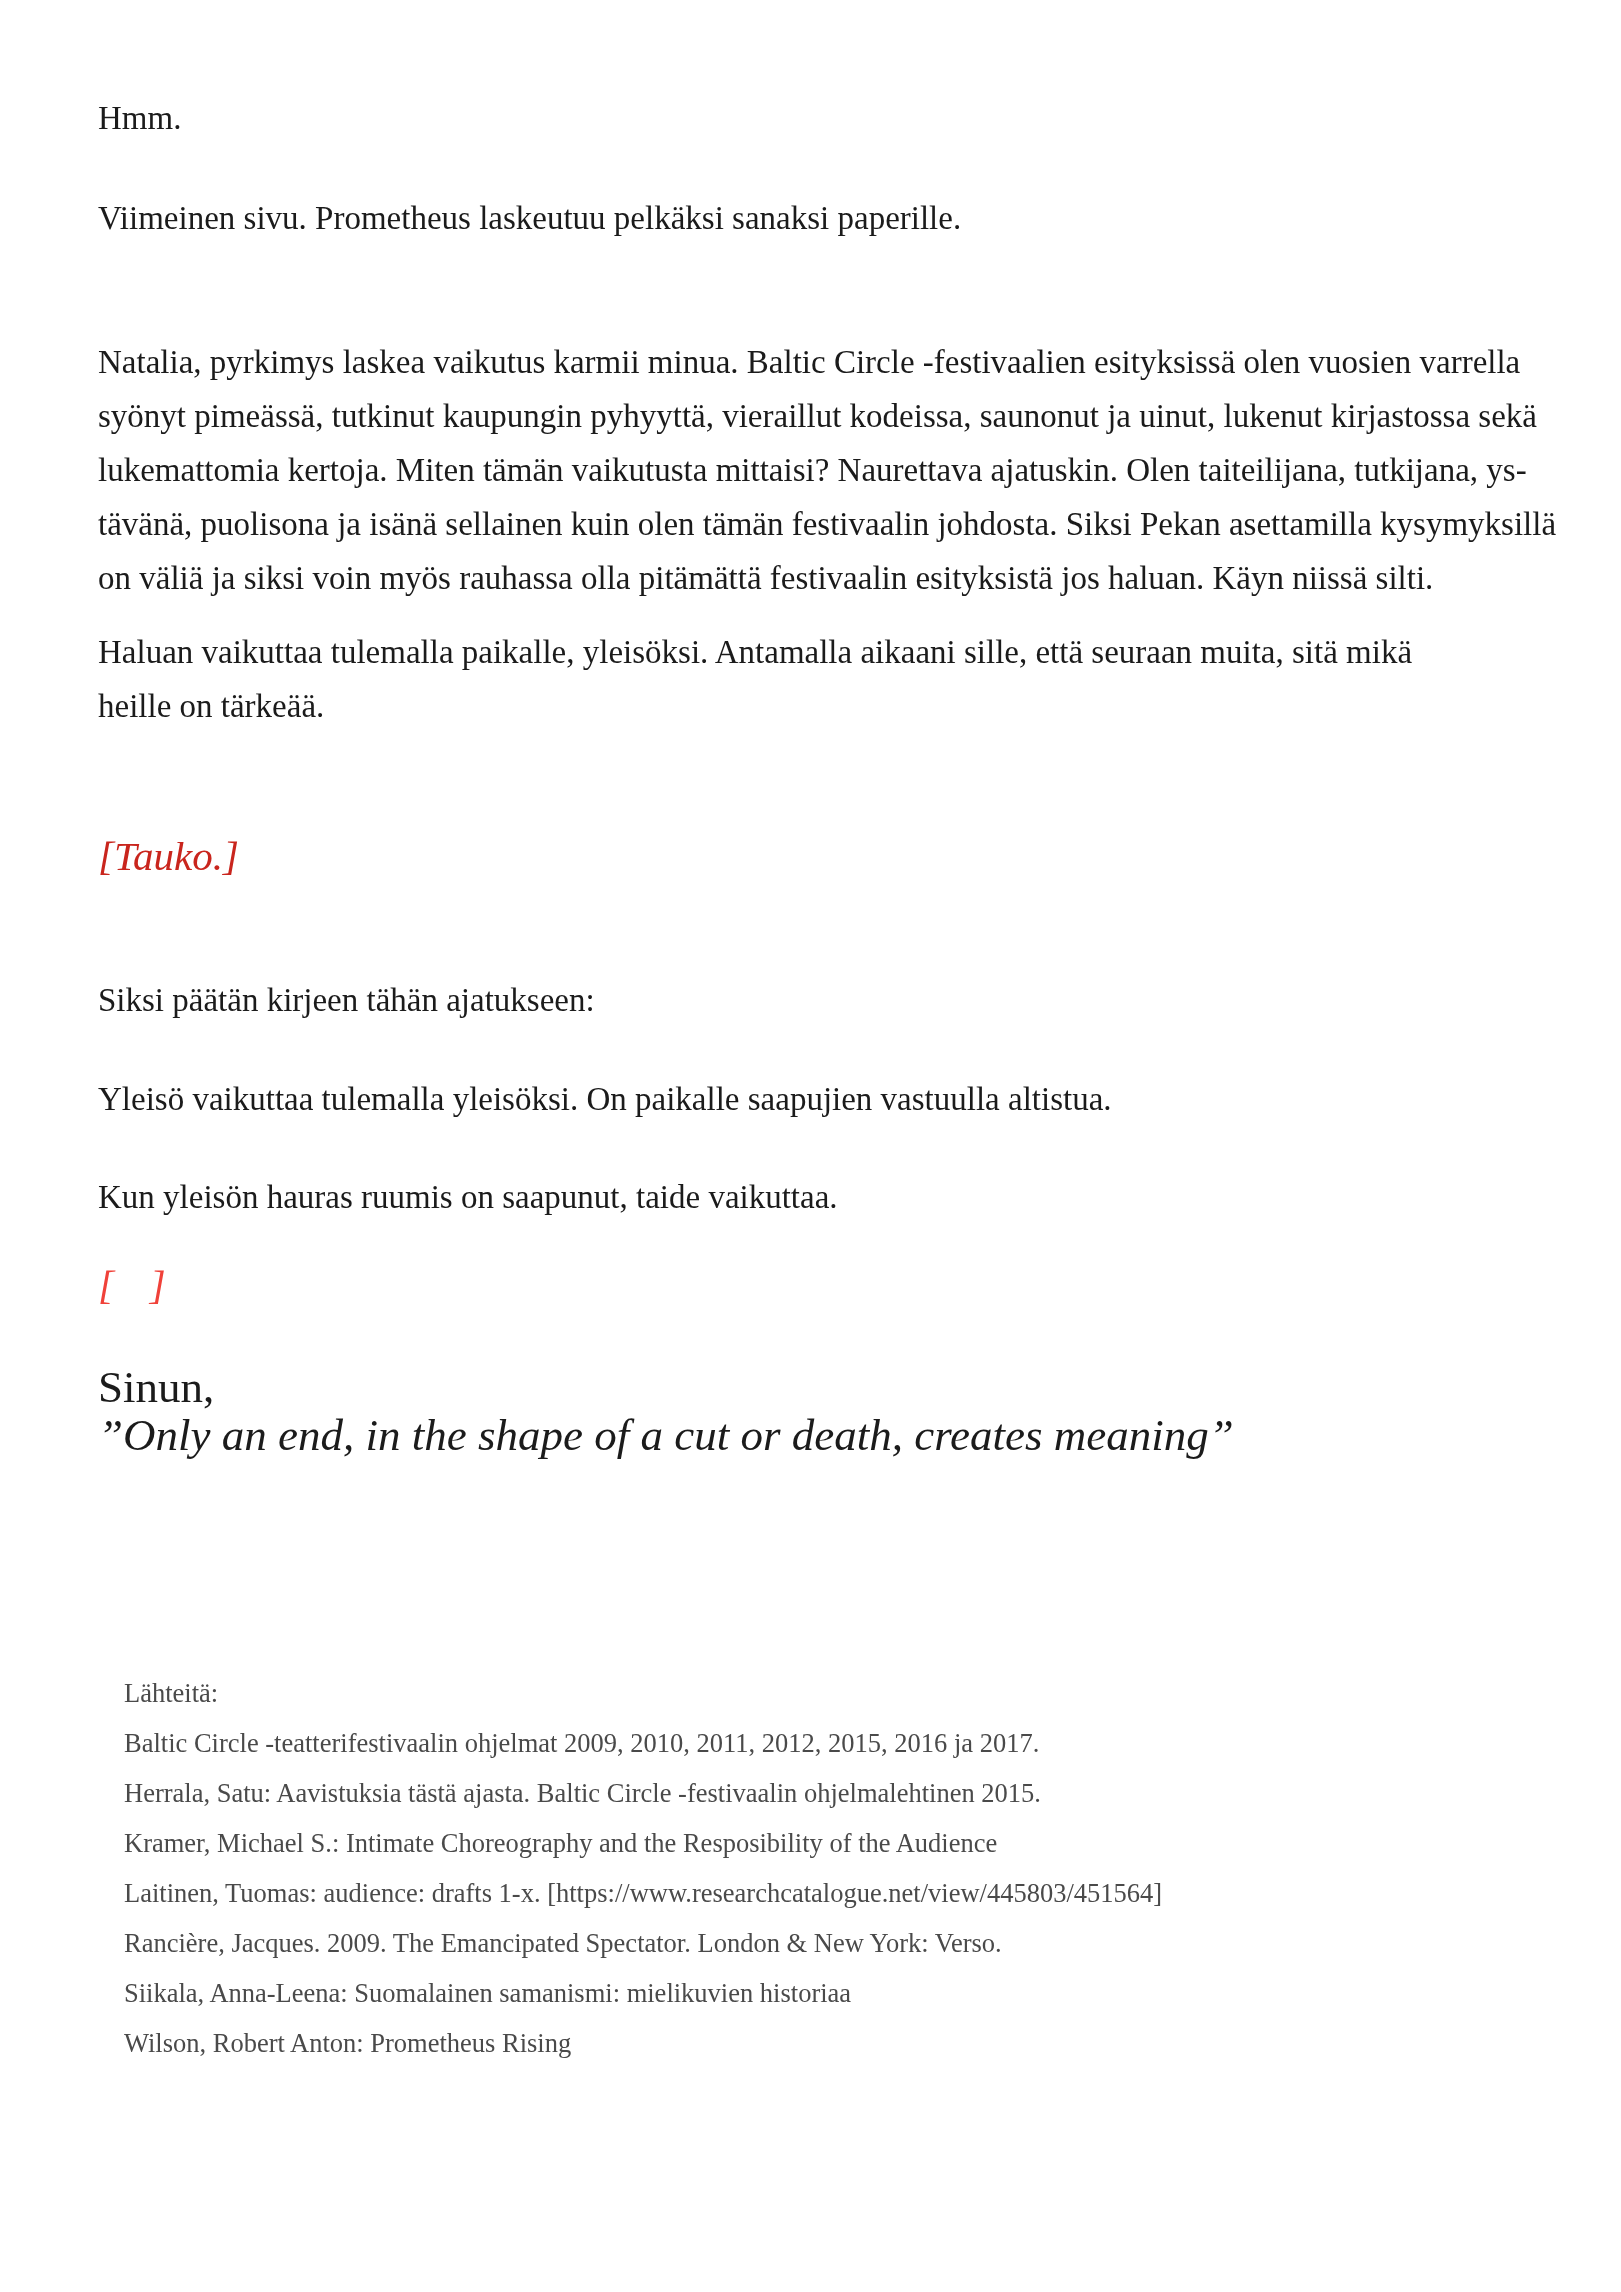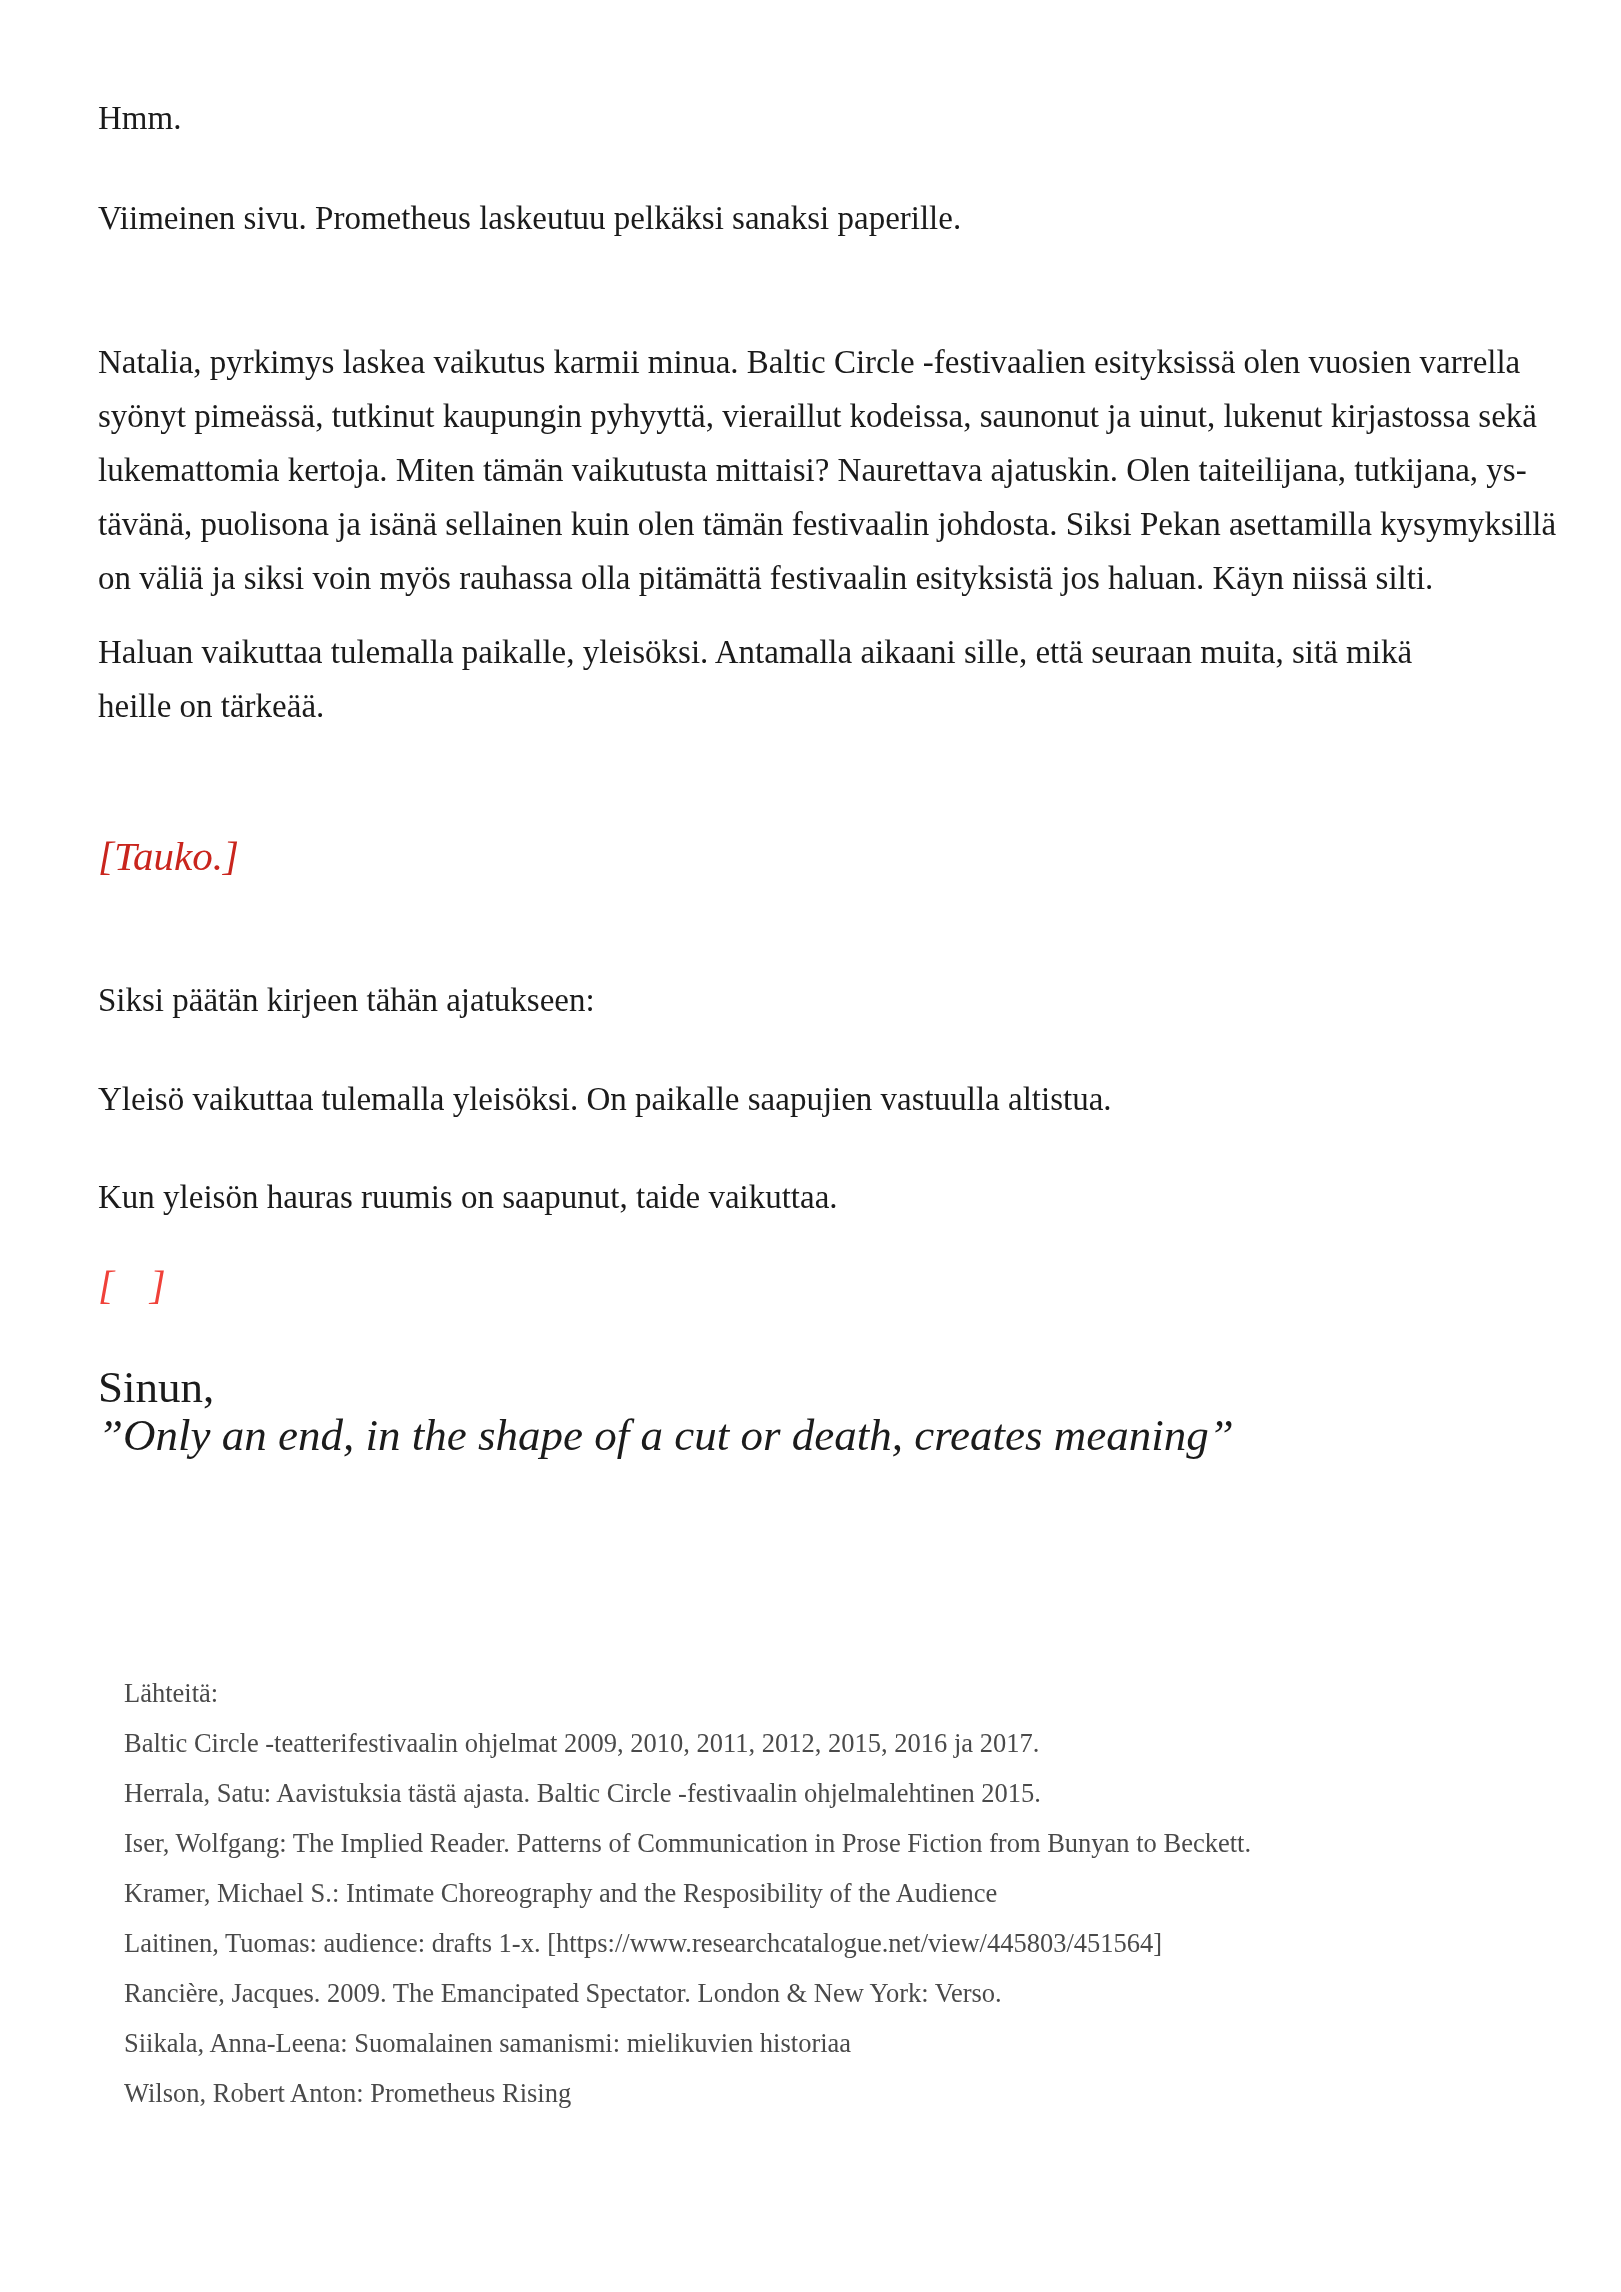--- a/index.html
+++ b/index.html
@@ -91,21 +91,20 @@
 
   <div class="gap-sig">
     <div class="signature-line">Sinun,</div>
     <div class="signature-line quote-line">”Only an end, in the shape of a cut or death, creates meaning”</div>
   </div>
 
   <div class="gap-refs">
     <div class="ref-line">Lähteitä:</div>
     <div class="ref-line">Baltic Circle -teatterifestivaalin ohjelmat 2009, 2010, 2011, 2012, 2015, 2016 ja 2017.</div>
     <div class="ref-line">Herrala, Satu: Aavistuksia tästä ajasta. Baltic Circle -festivaalin ohjelmalehtinen 2015.</div>
-    <div class="ref-line">Iser, Wolfgang: The Implied Reader. Patterns of Communication in Prose Fiction from Bunyan to Beckett.</div>
     <div class="ref-line">Kramer, Michael S.: Intimate Choreography and the Resposibility of the Audience</div>
     <div class="ref-line">Laitinen, Tuomas: audience: drafts 1-x. [https://www.researchcatalogue.net/view/445803/451564]</div>
     <div class="ref-line">Rancière, Jacques. 2009. The Emancipated Spectator. London &amp; New York: Verso.</div>
     <div class="ref-line">Siikala, Anna-Leena: Suomalainen samanismi: mielikuvien historiaa</div>
     <div class="ref-line">Wilson, Robert Anton: Prometheus Rising</div>
   </div>
 
 </div>
 
 

